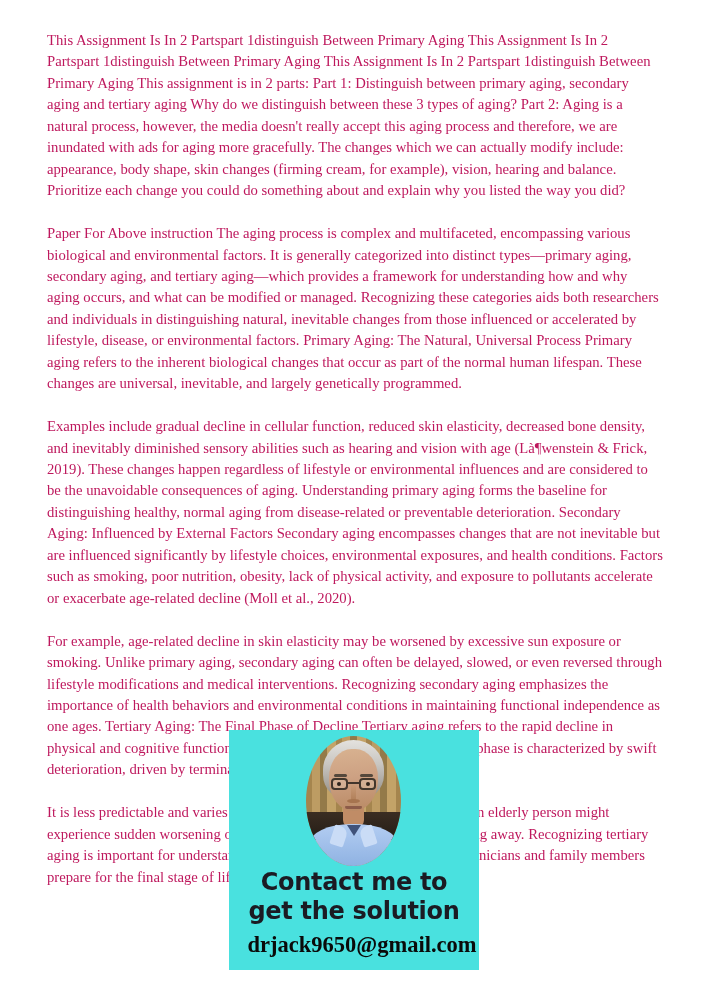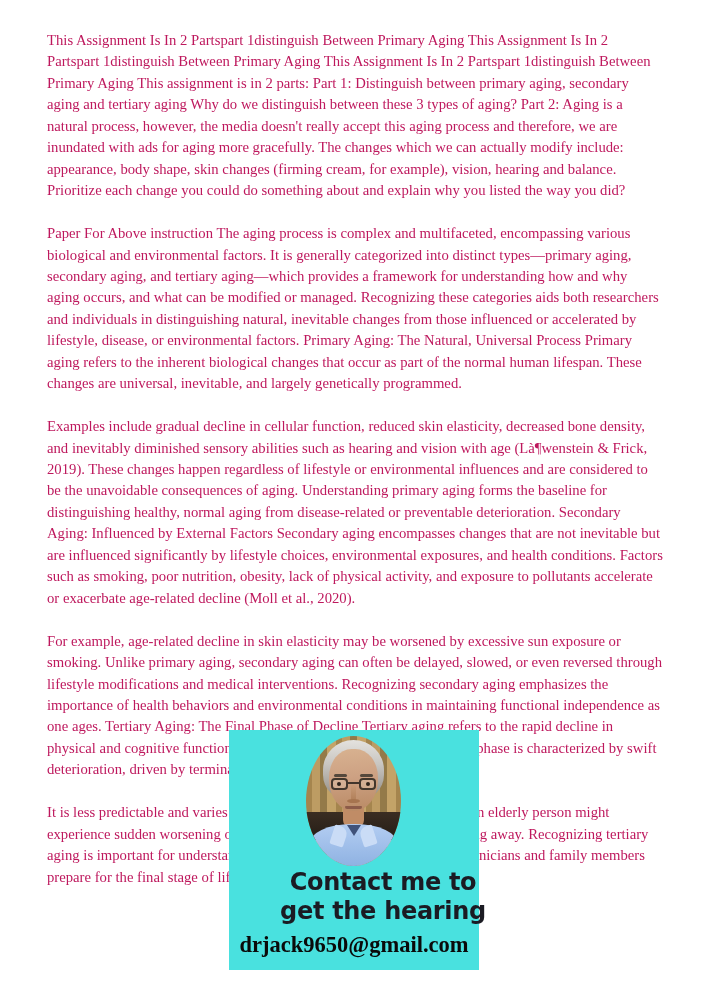--- a/index.html
+++ b/index.html
@@ -31,25 +31,24 @@
   .card-heading{
     position:absolute;
     left:0;top:138px;width:100%;
     text-align:center;
     font-family:"DejaVu Sans", sans-serif;
     font-weight:700;
     font-size:24px;
     line-height:29px;
     letter-spacing:-0.3px;
     color:#1b1b23;
-    padding-left:29px;
   }
   .card-email{
     position:absolute;
-    left:0;top:202px;width:100%;
+    left:8px;top:202px;width:100%;
     text-align:center;
     font-family:"Liberation Serif", serif;
     font-weight:700;
     font-size:22.5px;
     color:#0a0a0a;
   }
 
   
   .photo{
     position:absolute;left:77px;top:6px;
@@ -123,16 +122,16 @@
       <div class="bridge"></div>
       <div class="eye-l"></div>
       <div class="eye-r"></div>
       <div class="nose"></div>
       <div class="nose-base"></div>
       <div class="mouth"></div>
     </div>
   </div>
   <div class="card-heading" style="color: rgb(27, 27, 35);">
     <div>Contact me to</div>
-    <div>get the hearing</div>
+    <div>get the solution</div>
   </div>
   <div class="card-email">drjack9650@gmail.com</div>
 </div>
 
 </body></html>

